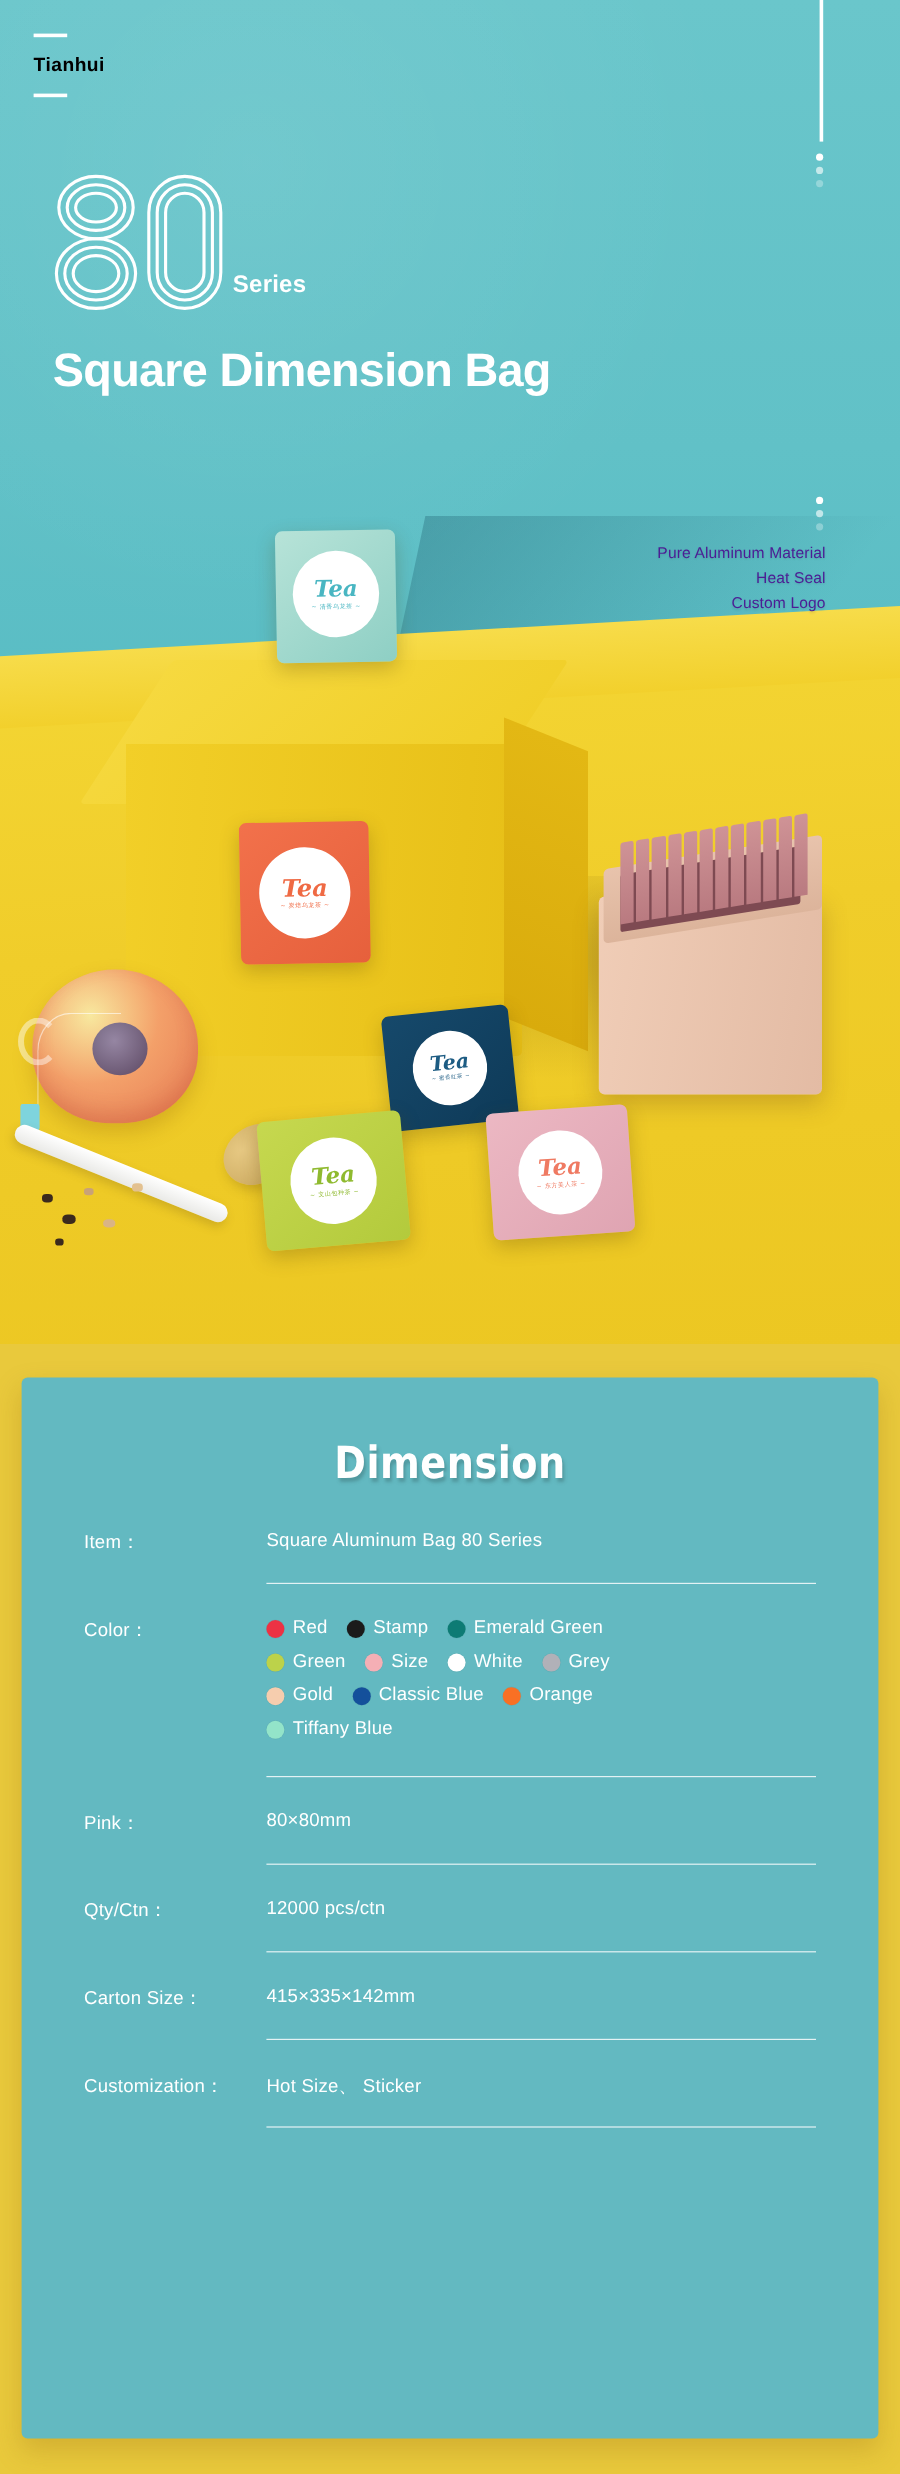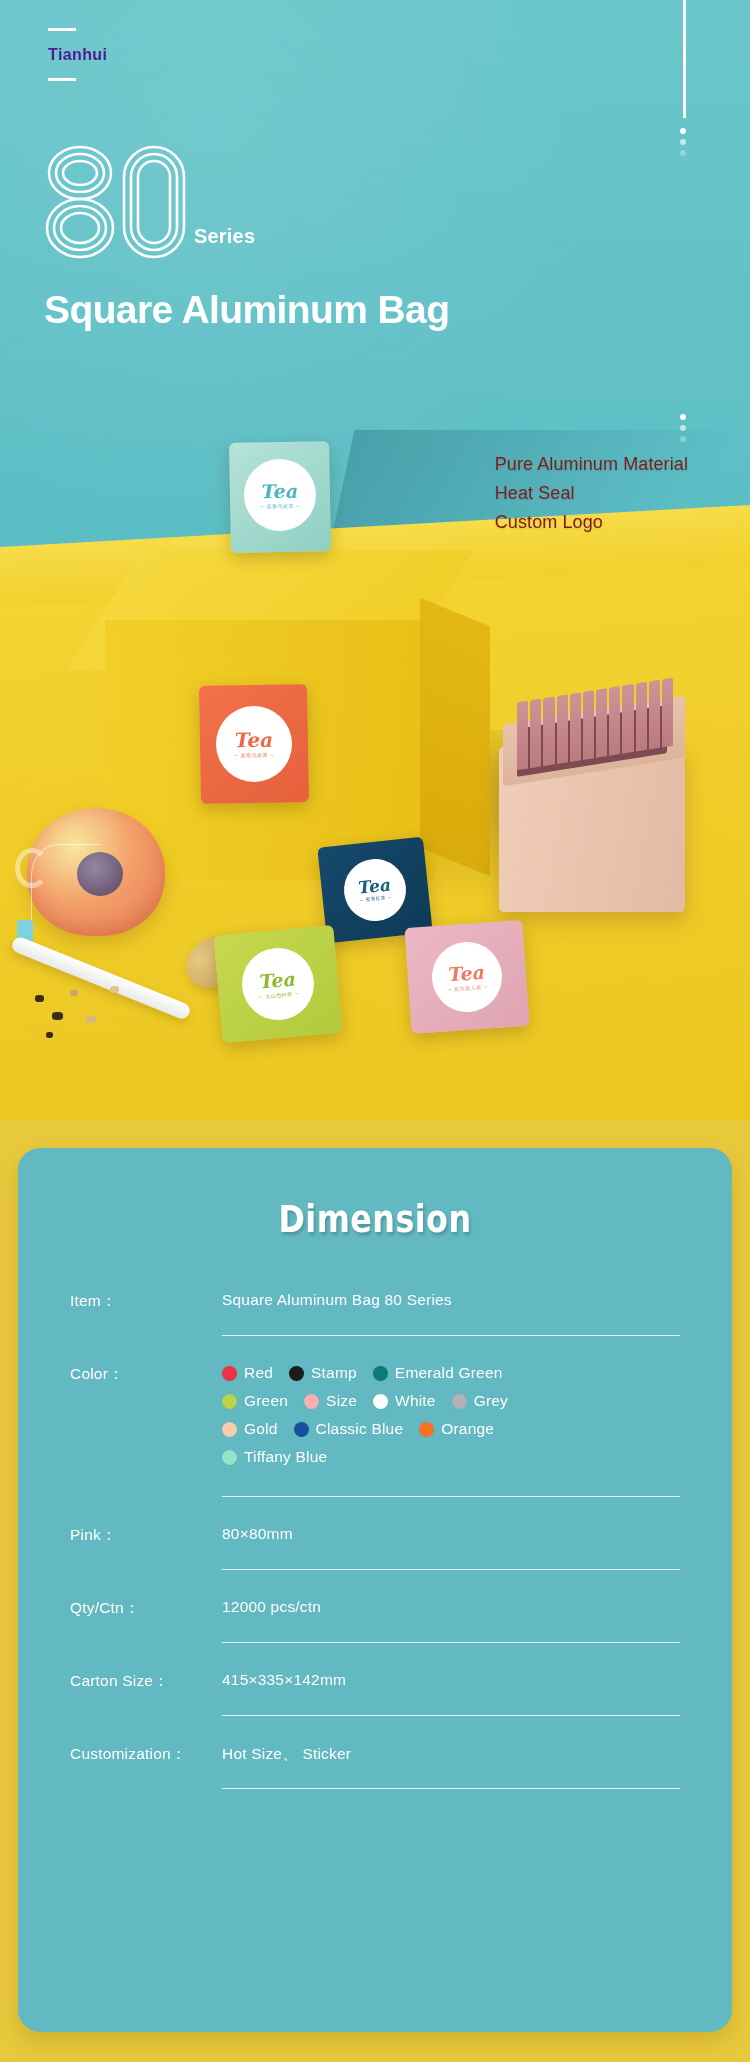--- a/index.html
+++ b/index.html
@@ -223,21 +223,21 @@
   }
   .dotcol{ position:absolute; display:flex; flex-direction:column; align-items:center; gap:5px; }
   .dotcol i{ display:block; width:6px; height:6px; border-radius:50%; background:#fff;}
   .dotcol i:nth-child(2){ opacity:.62; }
   .dotcol i:nth-child(3){ opacity:.3; }
   .dots-top{ left:680px; top:128px; }
   .dots-mid{ left:680px; top:414px; }
 
   
   .brand{
-    position:absolute; left:48px; top:28px; color:#4c1d95;
+    position:absolute; left:28px; top:28px; color:#000000;
   }
   .brand .rule{ width:28px; height:3px; background:#fff; }
   .brand .name{
     font-size:16px; font-weight:bold; letter-spacing:.4px;
     margin:15px 0 14px 0;
   }
 
   .series-row{
     position:absolute; left:38px; top:142px;
     display:flex; align-items:flex-end;
@@ -250,48 +250,48 @@
 
   .headline{
     position:absolute; left:44px; top:288px;
     color:#fff; font-size:39px; font-weight:bold;
     line-height:1.14; letter-spacing:-0.6px;
     max-width:480px;
   }
 
   .features{
     position:absolute; right:62px; top:450px;
-    color:#7f1d1d; text-align:left;
-    font-size:18px; line-height:1.62; letter-spacing:.1px;
+    color:#4c1d95; text-align:right;
+    font-size:13px; line-height:1.62; letter-spacing:.1px;
     text-shadow:0 1px 2px rgba(0,0,0,.12);
   }
 
   
   .card{
     position:absolute; left:18px; top:1148px;
     width:714px; height:884px;
     background:#63b9c1;
-    border-radius:22px;
+    border-radius:5px;
     box-shadow: 0 10px 22px rgba(150,110,20,.28);
   }
 
   .card-title{
     margin-top:50px;
     text-align:center;
     color:#ffffff;
     font-family:"DejaVu Sans", sans-serif;
     font-weight:bold;
     font-size:37px;
     letter-spacing:.5px;
     transform: scaleX(.86);
     text-shadow: 2px 3px 3px rgba(60,110,115,.45);
   }
 
   .spec{
-    margin:48px 52px 0 52px;
+    margin:32px 52px 0 52px;
   }
   .row{
     display:flex;
     align-items:flex-start;
     padding-bottom:14px;
     min-height:46px;
   }
   .row .k{
     color:#ffffff;
     font-size:15.5px;
@@ -452,21 +452,21 @@
 
             <rect x="86" y="5" width="60" height="110" rx="30" ry="30"></rect>
             <rect x="93" y="12" width="46" height="96" rx="23" ry="23"></rect>
             <rect x="100" y="19" width="32" height="82" rx="16" ry="16"></rect>
           </g>
         </svg>
       </span>
       <span class="series-lbl">Series</span>
     </div>
 
-    <h1 class="headline">Square Aluminum Bag</h1>
+    <h1 class="headline">Square Dimension Bag</h1>
 
     <div class="features">
       <div>Pure Aluminum Material</div>
       <div>Heat Seal</div>
       <div>Custom Logo</div>
     </div>
   </section>
 
   <section class="card">
     <div class="card-title">Dimension</div>

